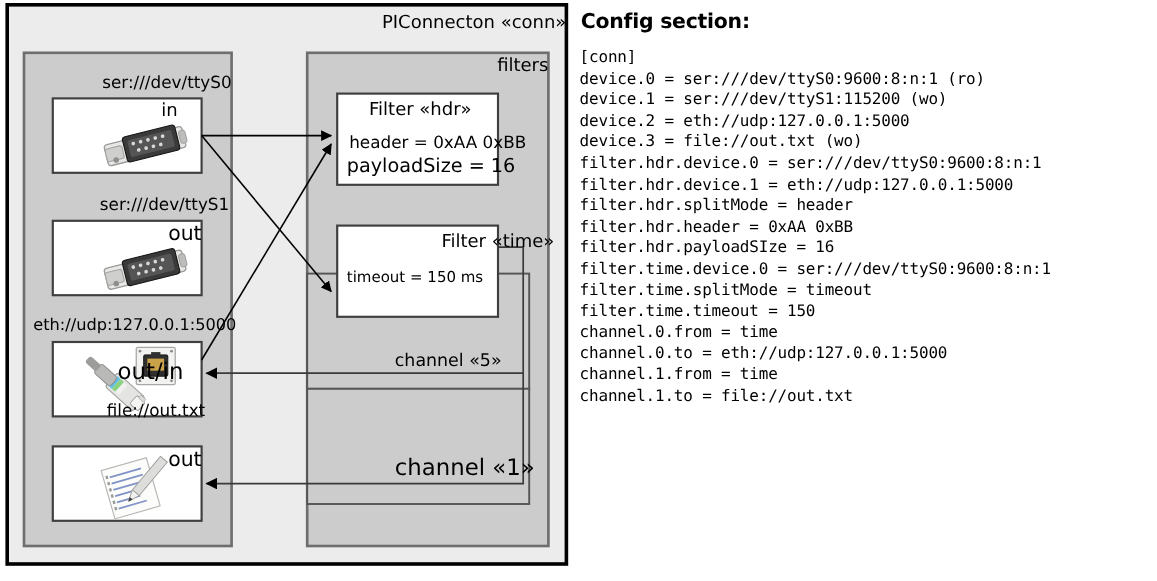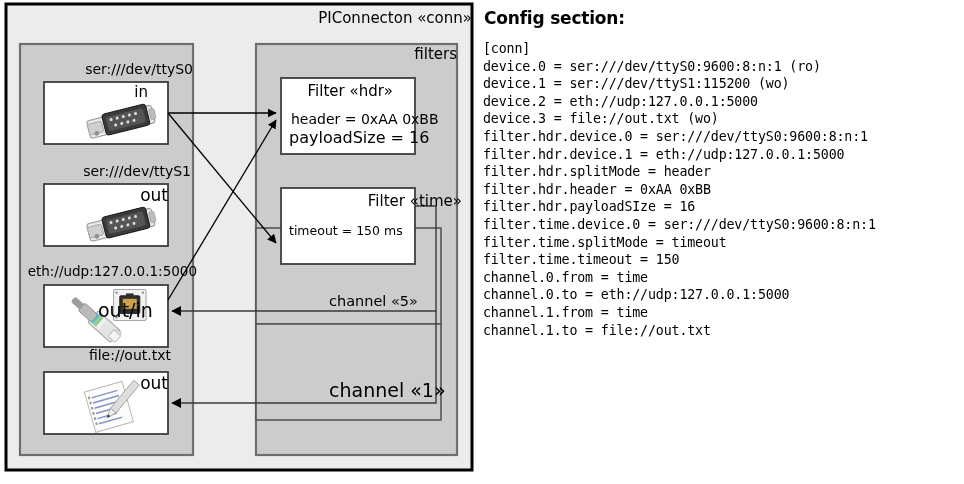--- a/index.html
+++ b/index.html
@@ -159,21 +159,21 @@
       <polyline points="436,311 436,403 172,403" fill="none" stroke="#3a3a3a" stroke-width="1.4" marker-end="url(#arrow)"></polyline>
     </svg>
 
     <div class="lbl lbl-center" style="left:6px;top:11px;width:466px;font-size:15px;">PIConnecton «conn»</div>
 
     <div class="lbl lbl-center" style="left:256px;top:47px;width:201px;font-size:15px;">filters</div>
 
     <div class="lbl lbl-center" style="left:20px;top:62px;width:173px;font-size:14px;">ser:///dev/ttyS0</div>
     <div class="lbl lbl-center" style="left:20px;top:164px;width:171px;font-size:14px;">ser:///dev/ttyS1</div>
     <div class="lbl lbl-center" style="left:16px;top:265px;width:181px;font-size:13.5px;">eth://udp:127.0.0.1:5000</div>
-    <div class="lbl lbl-center" style="left:20px;top:348px;width:151px;font-size:14px;">file://out.txt</div>
+    <div class="lbl lbl-center" style="left:20px;top:336px;width:151px;font-size:14px;">file://out.txt</div>
 
     <div class="lbl lbl-center" style="left:44px;top:85px;width:104px;font-size:15px;">in</div>
     <div class="lbl lbl-center" style="left:44px;top:187px;width:124px;font-size:17px;">out</div>
     <div class="lbl" style="left:50px;top:301px;font-size:19px;margin-left:48px;">out/in</div>
     <div class="lbl lbl-center" style="left:44px;top:375px;width:124px;font-size:17px;">out</div>
 
     <div class="lbl lbl-center" style="left:281px;top:84px;width:112px;font-size:15px;">Filter «hdr»</div>
     <div class="lbl" style="left:291px;top:112px;font-size:14px;">header = 0xAA 0xBB</div>
     <div class="lbl" style="left:289px;top:130px;font-size:16px;">payloadSize = 16</div>
 

